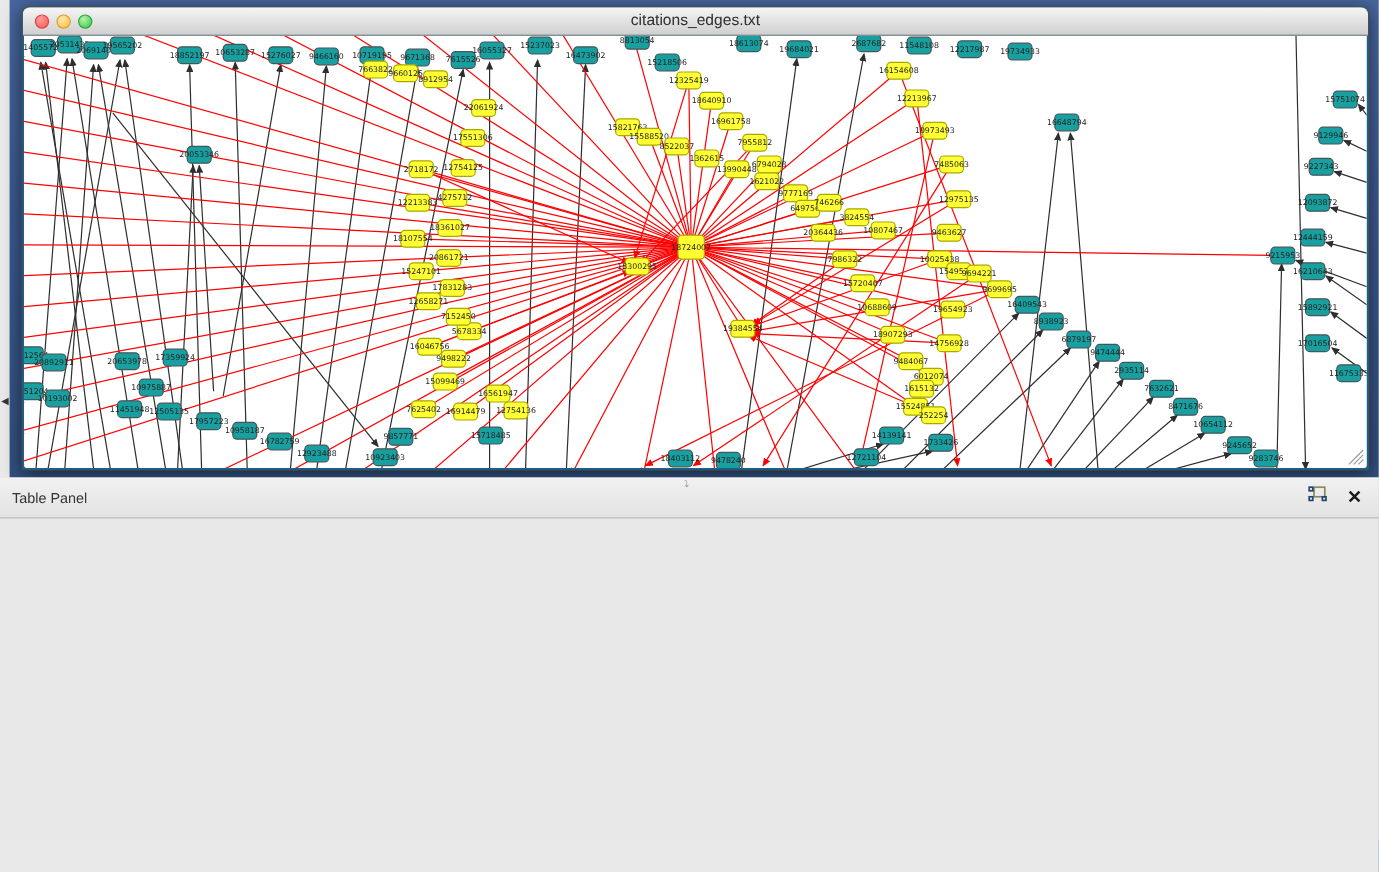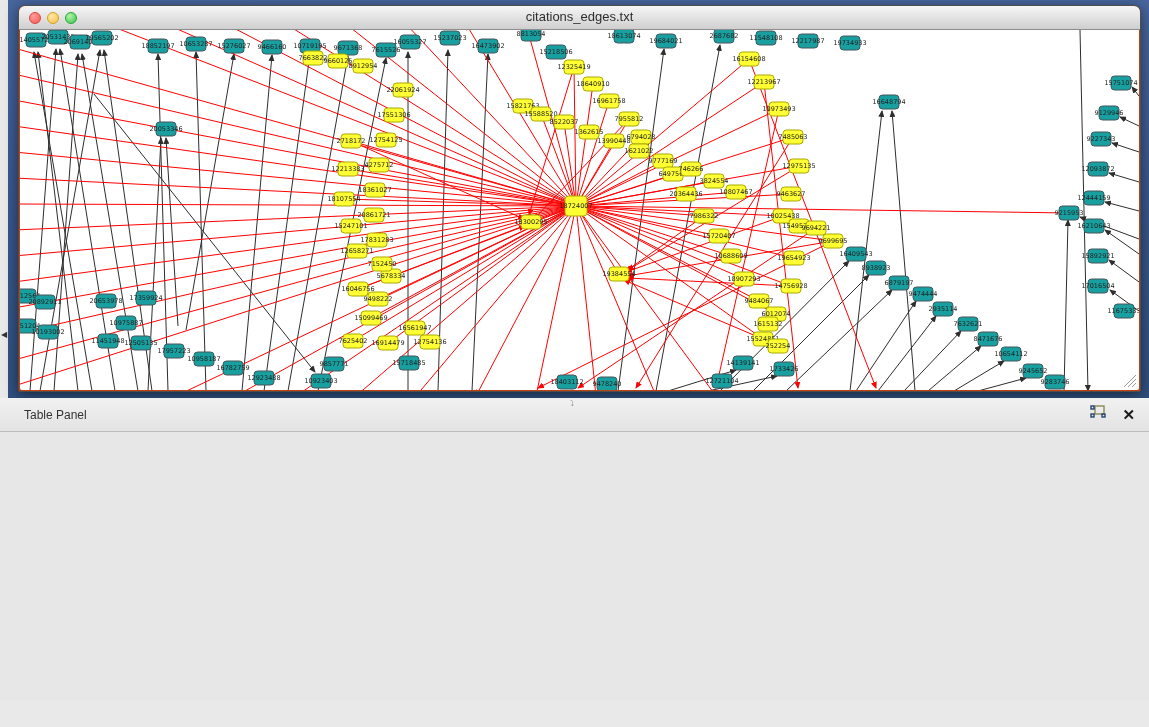--- a/index.html
+++ b/index.html
@@ -3,36 +3,36 @@
 <meta charset="utf-8">
 <style>
   html,body{margin:0;padding:0;}
   body{width:1149px;height:727px;position:relative;overflow:hidden;
        font-family:"Liberation Sans",sans-serif;background:#e9e9e9;-webkit-font-smoothing:antialiased;}
   
   .desktop{position:absolute;left:0;top:0;width:1149px;height:398px;background:#e9e9e9;}
   .mdi{position:absolute;left:8px;top:0;width:1141px;height:398px;
        background:linear-gradient(180deg,#47669d 0%,#3a588f 45%,#31507f 100%);}
   .collapse-arrow{position:absolute;left:1px;top:330px;font-size:8px;color:#333;cursor:pointer;}
-  .net-window{position:absolute;left:18px;top:5px;width:1121px;height:385px;background:#c2410c;
+  .net-window{position:absolute;left:18px;top:5px;width:1121px;height:385px;background:#0369a1;
        border:1px solid #4e4e4e;border-radius:7px 7px 2px 2px;box-shadow:0 3px 14px rgba(0,0,0,.5);}
   .titlebar{height:23px;background:linear-gradient(#f6f6f6,#cfcfcf);border-bottom:1px solid #8d8d8d;
        border-radius:6px 6px 0 0;position:relative;}
   .tl{position:absolute;top:6px;width:12px;height:12px;border-radius:50%;box-sizing:border-box;}
   .tl.red{left:10px;background:radial-gradient(circle at 35% 30%,#ff9d9a,#fc5652);border:1px solid #d94643;}
   .tl.yel{left:28px;background:radial-gradient(circle at 35% 30%,#ffe9a8,#fdbd41);border:1px solid #d9a023;}
   .tl.grn{left:46px;background:radial-gradient(circle at 35% 30%,#b6f3a8,#35c64a);border:1px solid #2aa638;}
   .win-title{position:absolute;left:0;right:0;top:3px;text-align:center;font-size:13px;color:#2e2e2e;}
   .canvas{position:absolute;left:0;top:24px;width:1119px;height:360px;background:#fff;overflow:hidden;
        border-radius:0 0 2px 2px;margin-left:1px;}
   
   .table-panel{position:absolute;left:0;top:398px;width:1149px;height:302px;background:#e7e7e7;}
   .panel-header{height:33px;background:linear-gradient(#f1f1f1,#e3e3e3);border-bottom:1px solid #bcbcbc;
        position:relative;display:flex;align-items:center;}
-  .panel-title{font-size:12px;color:#333;padding-left:24px;}
+  .panel-title{font-size:12px;color:#333;padding-left:10px;}
   .panel-grip{position:absolute;left:570px;top:1px;font-size:8px;color:#888;}
   .panel-btns{position:absolute;right:14px;top:7px;display:flex;gap:16px;align-items:center;}
   .close-x{font-size:15px;font-weight:bold;color:#1a1a1a;cursor:pointer;line-height:15px;}
 </style>
 </head>
 <body>
 
 <div class="desktop">
   <div class="mdi"></div>
   <span class="collapse-arrow">◀</span>

